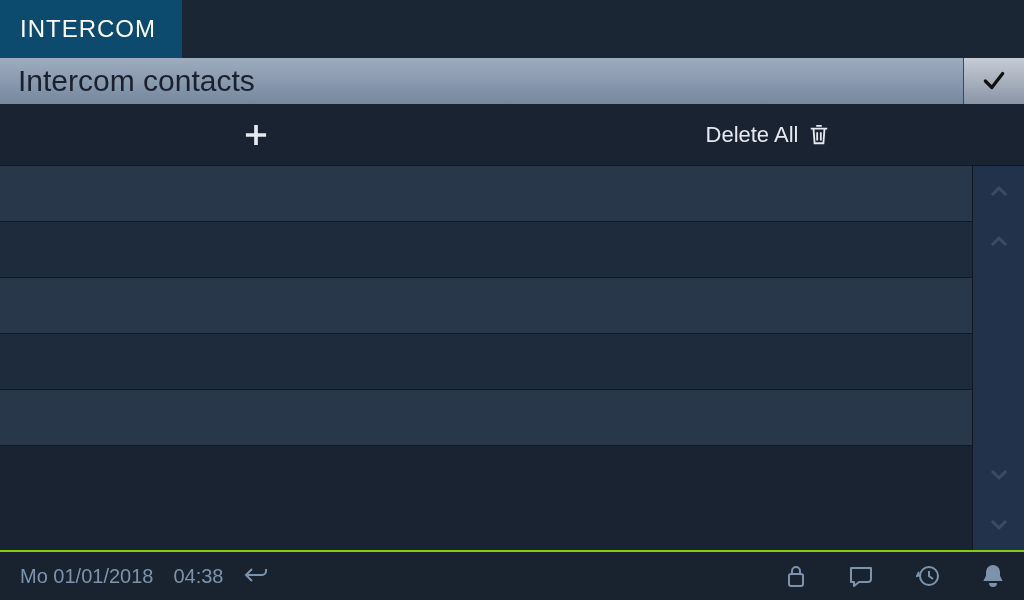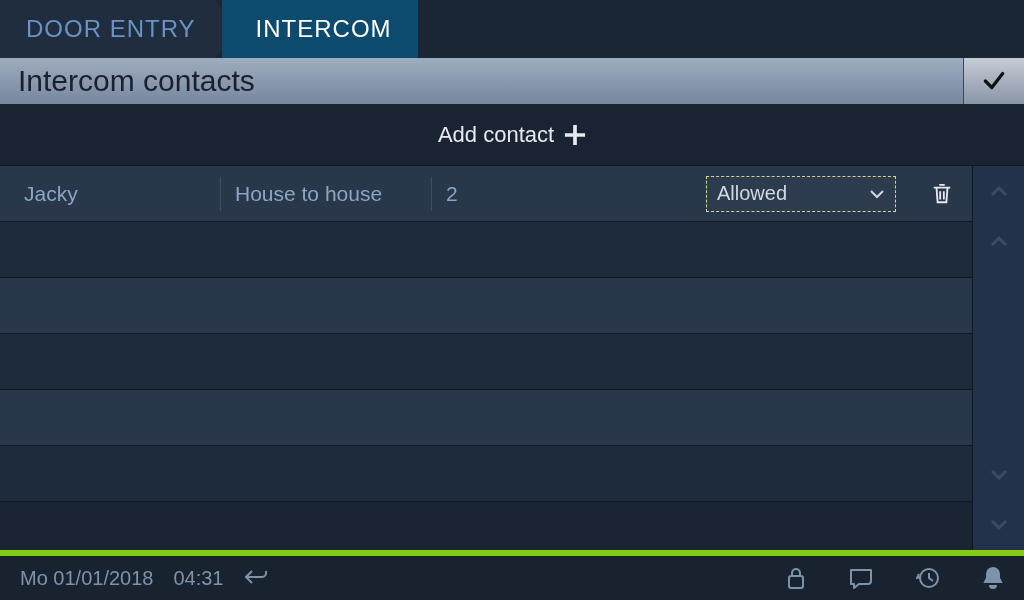--- a/index.html
+++ b/index.html
@@ -137,85 +137,67 @@
     cursor: pointer;
   }
   .scroll-spacer { flex:1; }
 
   
   .status-bar {
     height: 50px;
     display:flex; align-items:center;
     padding: 0 20px;
     background: #19232f;
-    border-top: 6px solid #84cc16;
+    border-top: 2px solid #84cc16;
     color: #7d93ac;
     font-size: 20px;
     gap: 20px;
   }
   .status-right { margin-left: auto; display:flex; gap: 42px; align-items:center; }
   .status-icon { display:flex; align-items:center; cursor:pointer; }
 
   svg { display:block; }
 </style>
 </head>
 <body>
 
 <div class="screen">
 
   <div class="top-tabs">
-    <div class="tab inactive">
-      <span>DOOR ENTRY</span>
-    </div>
     <div class="tab active">
       <span>INTERCOM</span>
     </div>
   </div>
 
   <div class="title-bar">
     <div class="title-text">Intercom contacts</div>
     <div class="title-check">
       <svg width="26" height="26" viewBox="0 0 24 24">
         <path d="M4 12 L10 18 L20 5" stroke="#111" stroke-width="3" fill="none" stroke-linecap="round" stroke-linejoin="round"></path>
       </svg>
     </div>
   </div>
 
   <div class="action-bar">
     <div class="action-btn">
-      <span>Add contact</span>
       <svg width="22" height="22" viewBox="0 0 24 24">
         <path d="M12 3v18M3 12h18" stroke="#e6eaf0" stroke-width="4" stroke-linecap="square"></path>
       </svg>
     </div>
+    <div class="action-btn">
+      <span>Delete All</span>
+      <svg width="22" height="24" viewBox="0 0 24 26">
+        <path d="M3 6h18M9 3h6M6 6l1.2 16h9.6L18 6" stroke="#e6eaf0" stroke-width="2" fill="none"></path>
+        <path d="M10 10v9M14 10v9" stroke="#e6eaf0" stroke-width="2"></path>
+      </svg>
+    </div>
   </div>
 
   <div class="list-area">
     <div class="list-body">
-      <div class="row">
-        <div class="cell name">Jacky</div>
-        <div class="divider"></div>
-        <div class="cell type">House to house</div>
-        <div class="divider"></div>
-        <div class="cell num">2</div>
-        <div class="perm-select">
-          <span>Allowed</span>
-          <span class="caret">
-            <svg width="16" height="12" viewBox="0 0 16 12">
-                <path d="M2 3 L8 9 L14 3" stroke="#d2d8e2" stroke-width="2" fill="none"></path>
-              </svg>
-          </span>
-        </div>
-        <div class="row-delete">
-          <svg width="22" height="24" viewBox="0 0 24 26">
-            <path d="M3 6h18M9 3h6M6 6l1.2 16h9.6L18 6" stroke="#e6eaf0" stroke-width="2" fill="none"></path>
-            <path d="M10 10v9M14 10v9" stroke="#e6eaf0" stroke-width="2"></path>
-          </svg>
-        </div>
-      </div>
       <div class="row"></div>
       <div class="row"></div>
       <div class="row"></div>
       <div class="row"></div>
       <div class="row"></div>
     </div>
     <div class="scroll-col">
       <div class="scroll-btn">
         <svg width="18" height="14" viewBox="0 0 18 14">
             <path d="M2 11 L9 4 L16 11" stroke="#3a4c63" stroke-width="3" fill="none"></path>
@@ -235,21 +217,21 @@
       <div class="scroll-btn">
         <svg width="18" height="14" viewBox="0 0 18 14">
             <path d="M2 3 L9 10 L16 3" stroke="#3a4c63" stroke-width="3" fill="none"></path>
           </svg>
       </div>
     </div>
   </div>
 
   <div class="status-bar">
     <span>Mo 01/01/2018</span>
-    <span>04:31</span>
+    <span>04:38</span>
     <span class="status-icon">
       <svg width="24" height="20" viewBox="0 0 24 20">
         <path d="M8 3 L2 9 L8 15 M2 9 H18 a4 4 0 0 0 4-4 V3" stroke="#7d93ac" stroke-width="2" fill="none"></path>
       </svg>
     </span>
     <div class="status-right">
       <span class="status-icon">
         <svg width="20" height="24" viewBox="0 0 20 24">
           <rect x="3" y="10" width="14" height="12" rx="2" stroke="#7d93ac" stroke-width="2" fill="none"></rect>
           <path d="M6 10 V7 a4 4 0 0 1 8 0 V10" stroke="#7d93ac" stroke-width="2" fill="none"></path>

